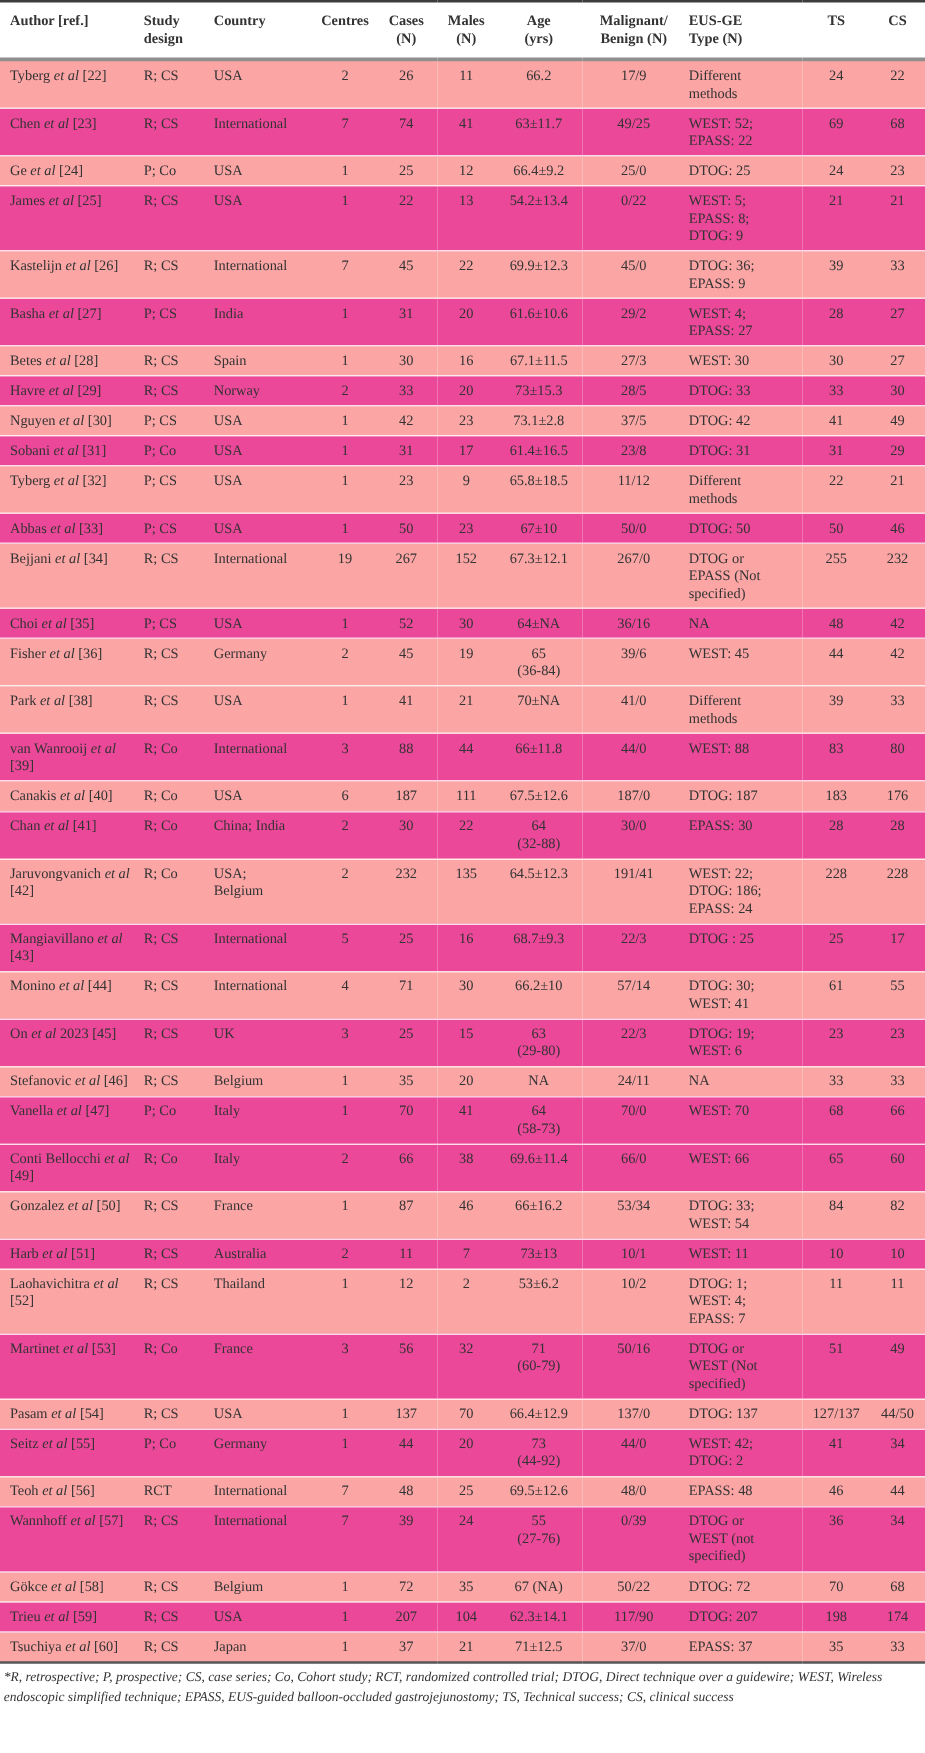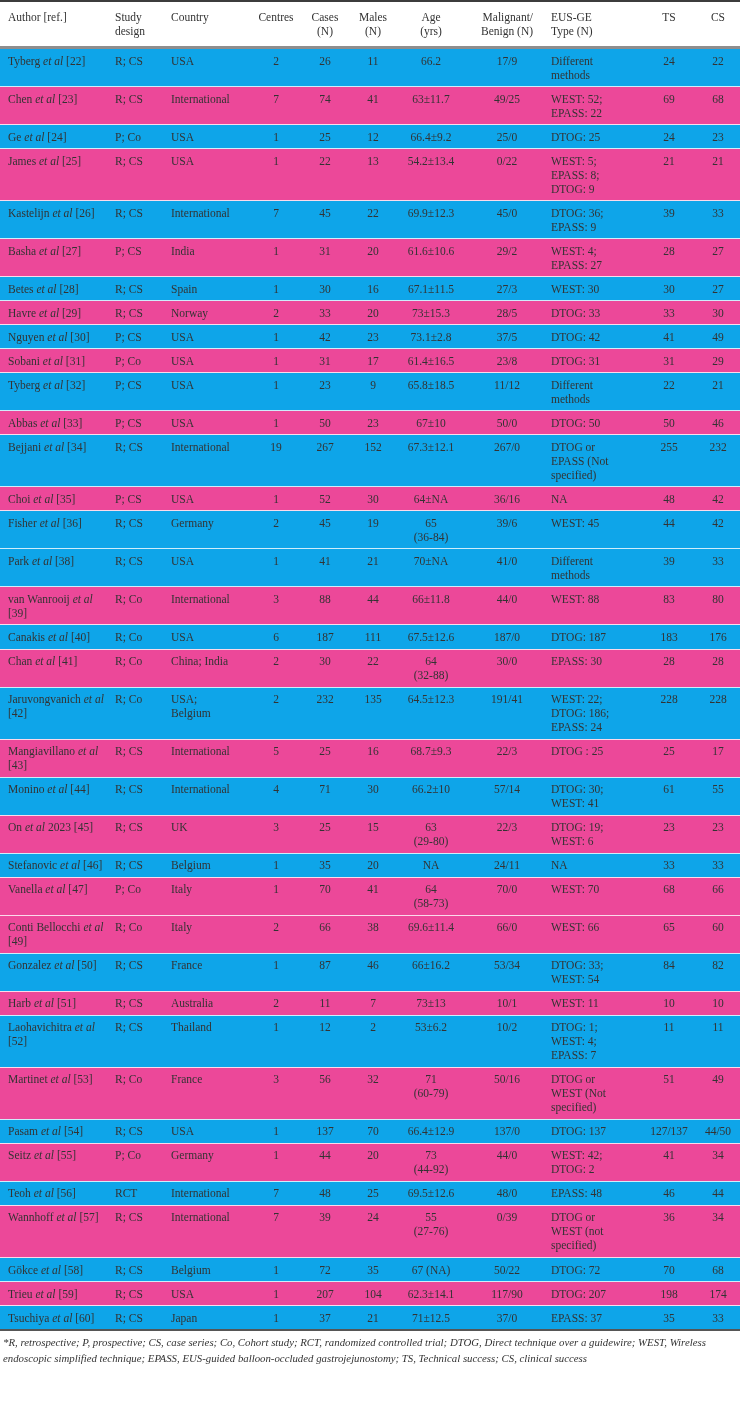--- a/index.html
+++ b/index.html
@@ -10,38 +10,38 @@
     table-layout:fixed;
     font-family:"Liberation Serif", serif;
     font-size:11.5px;
     line-height:1.22;
     color:#333333;
     border-top:2px solid #3c3c3c;
     border-bottom:2px solid #565656;
   }
   thead th{
     background:#ffffff;
-    font-weight:normal;
+    font-weight:bold;
     vertical-align:top;
     padding:8px 3px;
     border-bottom:3px solid #8e8e8e;
     white-space:pre-line;
   }
   tbody td{
     vertical-align:top;
     padding:4.5px 3px;
     white-space:pre-line;
     border-top:1px solid rgba(255,255,255,0.8);
   }
-  tr.light{background:#0ea5e9;}
+  tr.light{background:#fca5a5;}
   tr.dark{background:#ec4899;}
   .c0{text-align:left;padding-left:8px;}
   .c1,.c2,.c8{text-align:left;}
   .c3,.c4,.c5,.c6,.c7,.c9,.c10{text-align:center;}
-  th.c7 span{display:inline-block;text-align:right;}
+  th.c7 span{display:inline-block;text-align:center;}
   .footnote{
     font-family:"Liberation Serif", serif;
     font-style:italic;
     font-size:10.8px;
     line-height:1.45;
     color:#333333;
     padding:4px 3px 6px 3px;
   }
 </style>
 </head>

